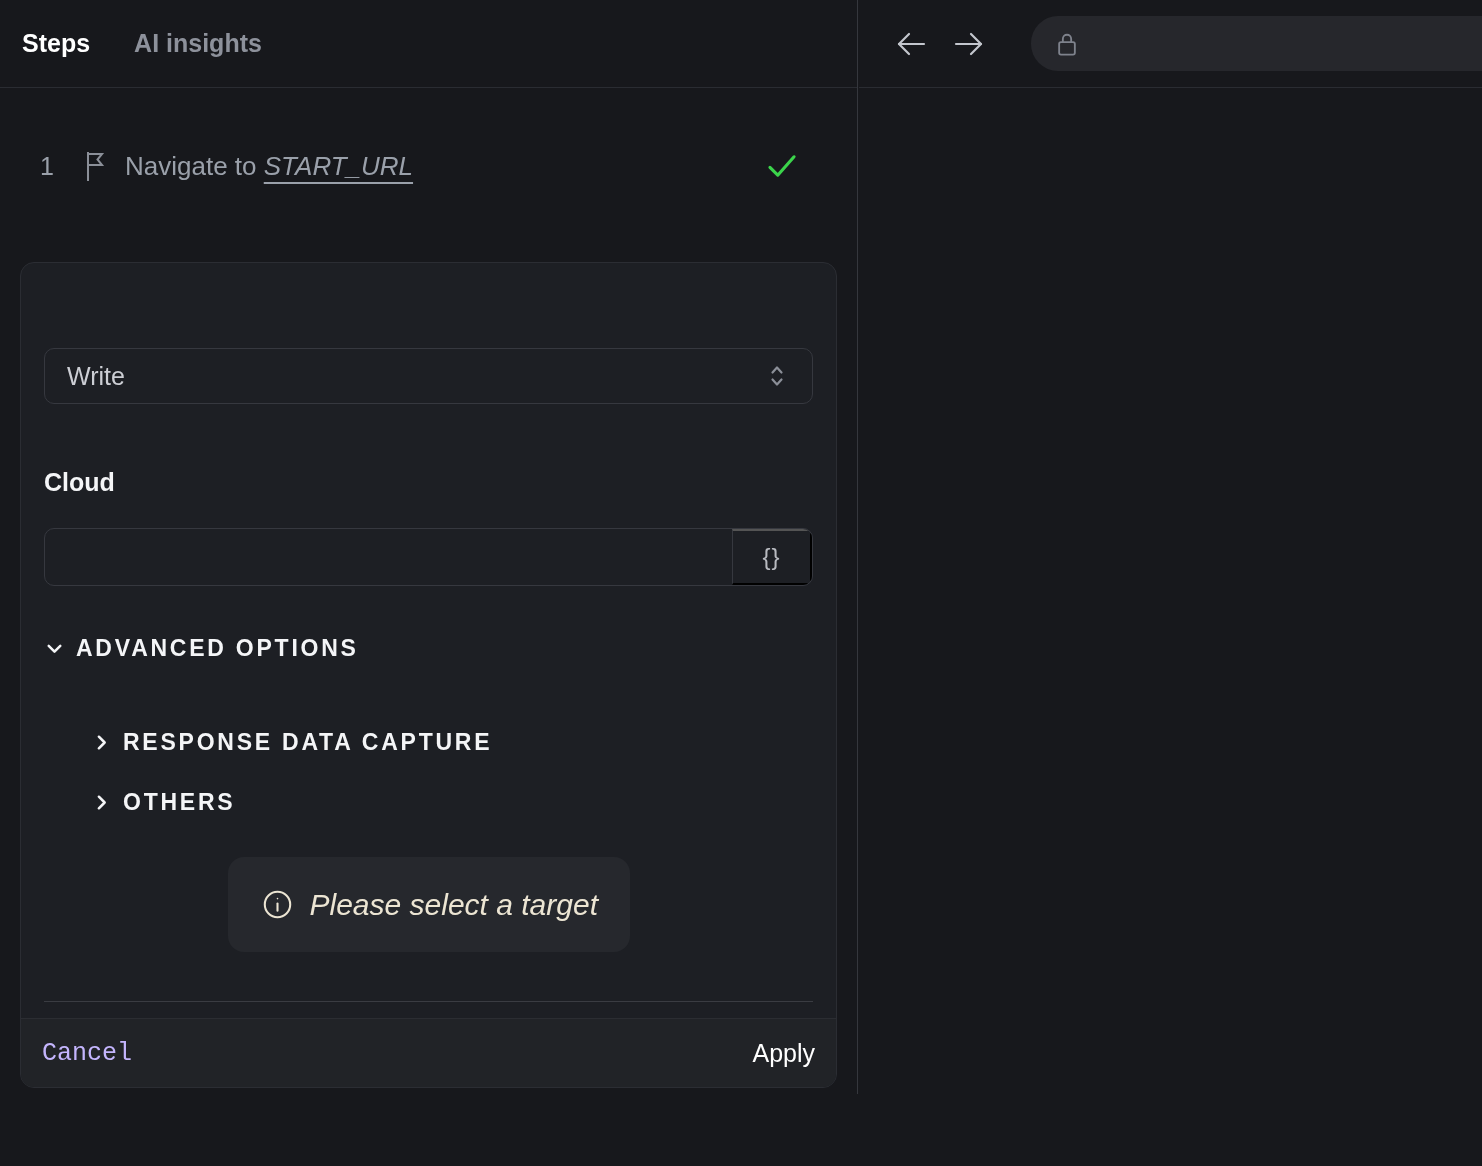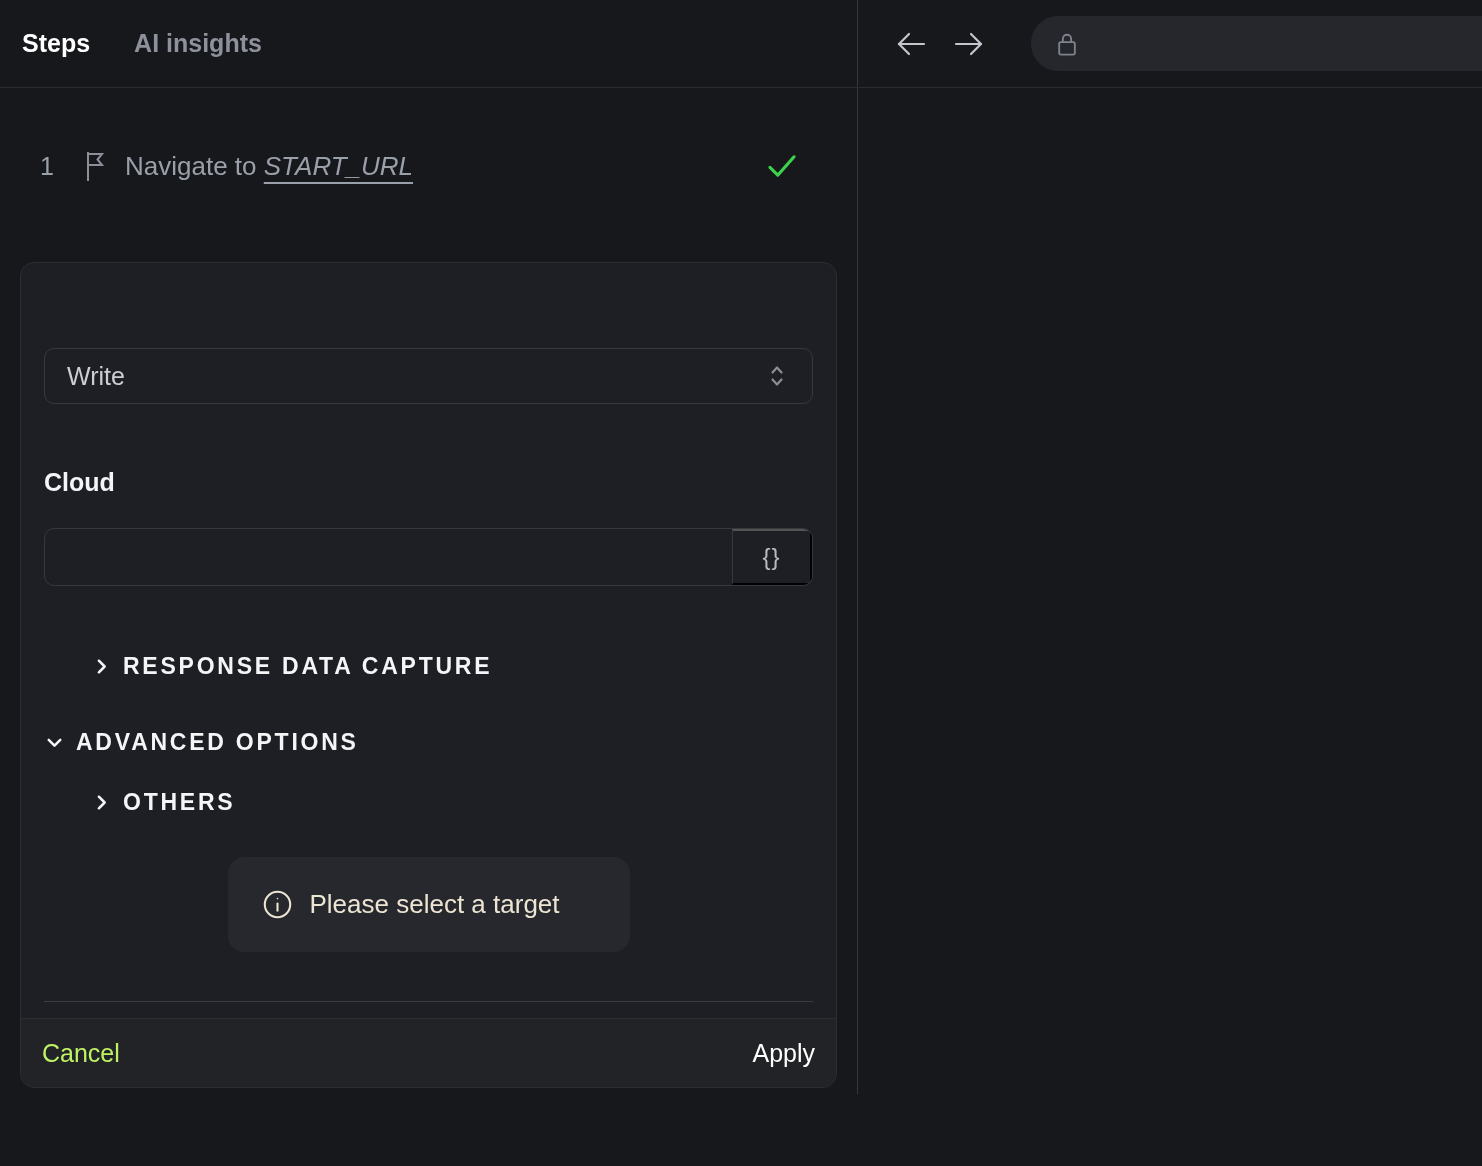--- a/index.html
+++ b/index.html
@@ -100,36 +100,36 @@
   .row-advanced{margin-top:48px;}
   .row-indent{margin-left:47px;}
   .row-response{margin-top:66px;}
   .row-others{margin-top:32px;}
 
   .toast{
     margin:41px auto 0;width:402px;height:95px;
     background:var(--toast-bg);border-radius:16px;
     display:flex;align-items:center;gap:17px;padding-left:34px;
   }
-  .toast-text{font-size:26px;color:var(--toast-text);}
+  .toast-text{font-size:30px;color:var(--toast-text);font-style:italic;}
 
   .card-divider{
     margin-top:49px;height:1px;background:#3a3c42;border:none;
   }
 
   .card-footer{
     position:absolute;left:0;right:0;bottom:0;height:69px;
     background:#212327;border-top:1px solid #2b2d32;
     border-radius:0 0 13px 13px;
     display:flex;align-items:center;justify-content:space-between;
     padding:0 21px;
   }
   .btn{background:none;border:none;font-size:25px;cursor:pointer;
     font-family:"Liberation Sans","DejaVu Sans",sans-serif;}
-  .btn-cancel{color:#bef264;}
+  .btn-cancel{color:#c4b5fd;font-family:Liberation Mono, monospace;}
   .btn-apply{color:#ffffff;}
 
   
   .right-panel{
     position:absolute;left:859px;top:0;right:0;height:1166px;background:var(--bg);
   }
   .browser-topbar{
     height:88px;display:flex;align-items:center;
     padding-left:34px;border-bottom:1px solid var(--panel-border);
   }
@@ -203,36 +203,36 @@
 
     <div class="field-label">Cloud</div>
 
     <div class="input-group">
       <input class="text-input" type="text" value="" style="">
       <button class="braces-btn">
         <span>{}</span>
       </button>
     </div>
 
+    <div class="section-row row-advanced">
+      <span>
+        <svg width="21" height="21" viewBox="0 0 20 20" fill="none" stroke="#f4f5f7" stroke-width="2.4" stroke-linecap="round" stroke-linejoin="round">
+          <path d="M4.5 7.5 L10 13 L15.5 7.5"></path>
+        </svg>
+      </span>
+      <span class="section-label">ADVANCED OPTIONS</span>
+    </div>
+
     <div class="section-row row-indent row-response">
       <span>
         <svg width="21" height="21" viewBox="0 0 20 20" fill="none" stroke="#f4f5f7" stroke-width="2.4" stroke-linecap="round" stroke-linejoin="round">
           <path d="M7.5 4.5 L13 10 L7.5 15.5"></path>
         </svg>
       </span>
       <span class="section-label">RESPONSE DATA CAPTURE</span>
-    </div>
-
-    <div class="section-row row-advanced">
-      <span>
-        <svg width="21" height="21" viewBox="0 0 20 20" fill="none" stroke="#f4f5f7" stroke-width="2.4" stroke-linecap="round" stroke-linejoin="round">
-          <path d="M4.5 7.5 L10 13 L15.5 7.5"></path>
-        </svg>
-      </span>
-      <span class="section-label">ADVANCED OPTIONS</span>
     </div>
 
     <div class="section-row row-indent row-others">
       <span>
         <svg width="21" height="21" viewBox="0 0 20 20" fill="none" stroke="#f4f5f7" stroke-width="2.4" stroke-linecap="round" stroke-linejoin="round">
           <path d="M7.5 4.5 L13 10 L7.5 15.5"></path>
         </svg>
       </span>
       <span class="section-label">OTHERS</span>
     </div>

